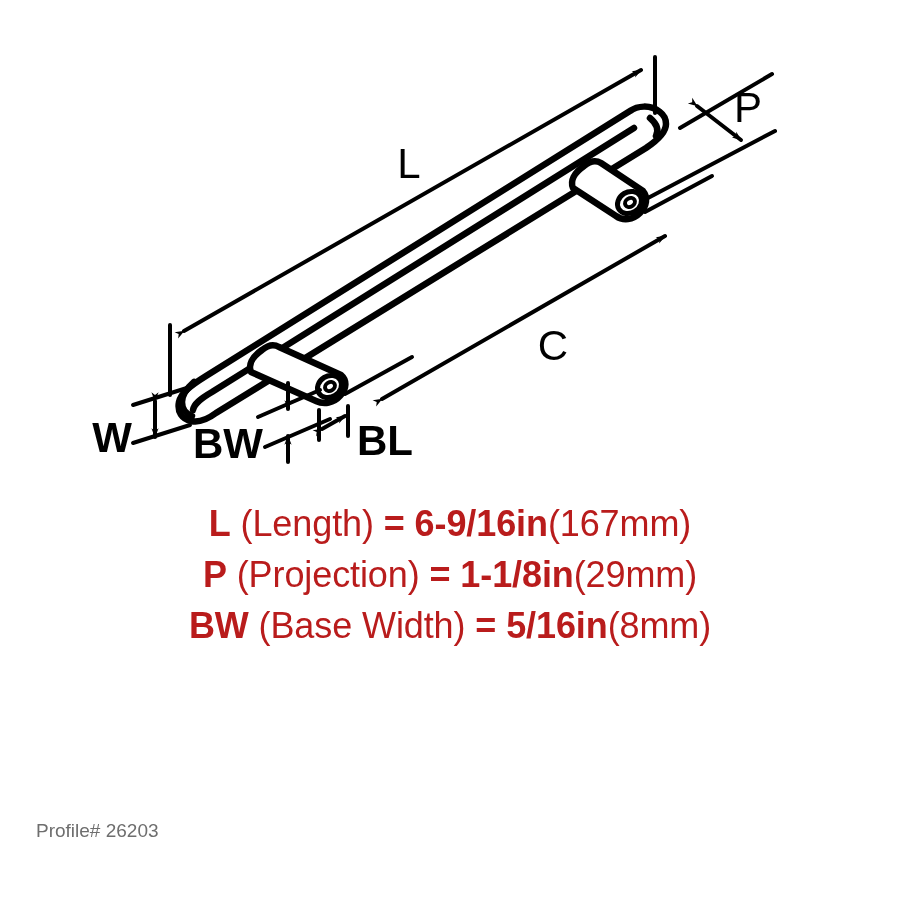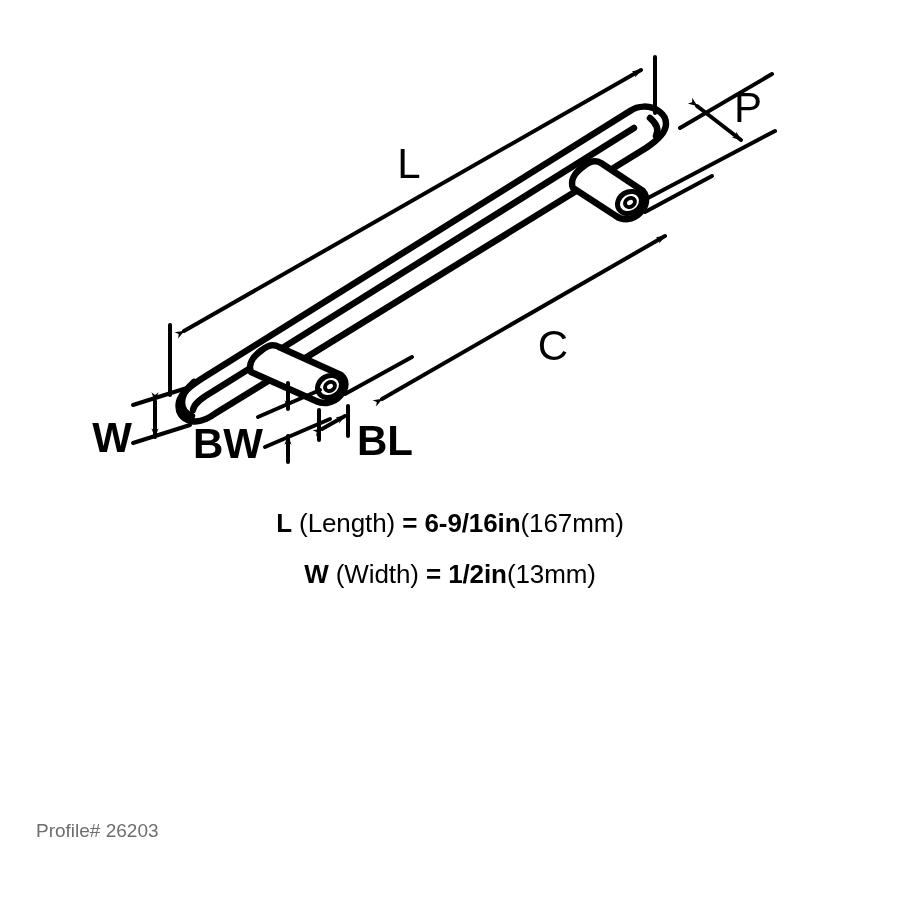--- a/index.html
+++ b/index.html
@@ -17,24 +17,24 @@
     width:900px;height:480px;
   }
   #spec-list{
     position:absolute;
     left:0;
     top:498px;
     width:900px;
     text-align:center;
   }
   .spec-line{
-    font-size:26px;
+    font-size:36px;
     line-height:51px;
     white-space:nowrap;
-    color:#000000;
+    color:#b91c1c;
     letter-spacing:-0.1px;
   }
   .code{font-weight:bold;}
   .name{font-weight:normal;}
   .eq{font-weight:bold;}
   .val{font-weight:bold;}
   .metric{font-weight:normal;}
   #profile-number{
     position:absolute;
     left:0;
@@ -152,23 +152,26 @@
   <text x="385" y="455" font-size="42" font-weight="bold" font-family="'Liberation Sans',sans-serif" fill="#000" text-anchor="middle">BL</text>
 
 </svg>
 
 <div id="spec-list">
 
   <div class="spec-line">
     <span class="code">L</span><span> </span><span class="name">(Length)</span><span> </span><span class="eq">=</span><span> </span><span class="val">6-9/16in</span><span class="metric">(167mm)</span>
   </div>
 
+
   <div class="spec-line">
-    <span class="code">W</span><span> </span><span class="name">(Width)</span><span> </span><span class="eq">=</span><span> </span><span class="val">1/2in</span><span class="metric">(13mm)</span>
+    <span class="code">P</span><span> </span><span class="name">(Projection)</span><span> </span><span class="eq">=</span><span> </span><span class="val">1-1/8in</span><span class="metric">(29mm)</span>
   </div>
 
 
 
-
+  <div class="spec-line">
+    <span class="code">BW</span><span> </span><span class="name">(Base Width)</span><span> </span><span class="eq">=</span><span> </span><span class="val">5/16in</span><span class="metric">(8mm)</span>
+  </div>
 
 </div>
 
 <div id="profile-number">Profile# 26203</div>
 
 </body></html>

